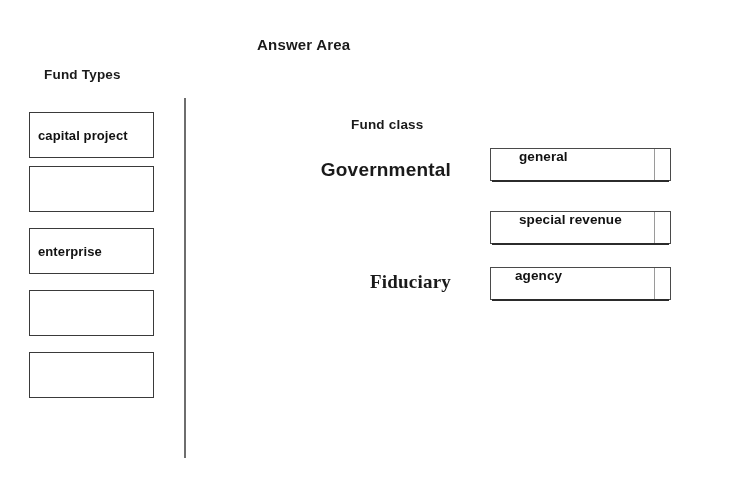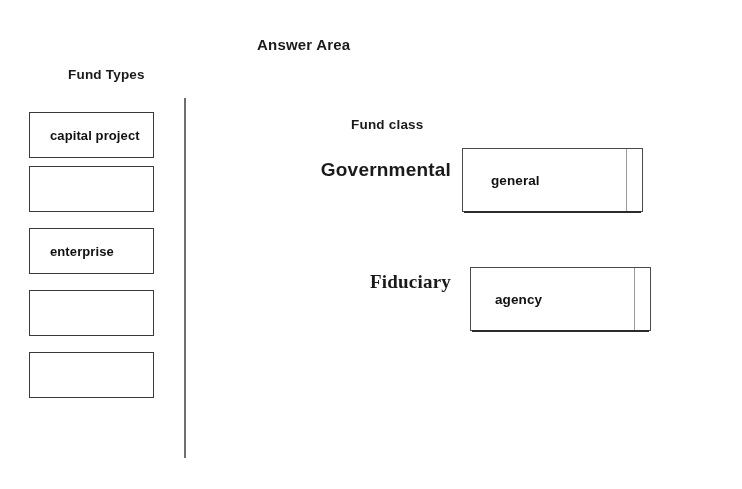--- a/index.html
+++ b/index.html
@@ -35,21 +35,20 @@
   }
   .fund-types-title {
     position: absolute;
     left: 44px;
     top: 67px;
     font-size: 13.5px;
     font-weight: bold;
     letter-spacing: 0.2px;
     color: #1a1a1a;
     white-space: nowrap;
-    margin-left: 24px;
   }
   .fund-class-title {
     position: absolute;
     left: 351px;
     top: 117px;
     font-size: 13.5px;
     font-weight: bold;
     letter-spacing: 0.2px;
     color: #1a1a1a;
     white-space: nowrap;
@@ -69,21 +68,21 @@
   .source-box {
     position: absolute;
     left: 29px;
     width: 125px;
     height: 46px;
     box-sizing: border-box;
     border: 1.6px solid #3a3a3a;
     background: #ffffff;
     display: flex;
     align-items: center;
-    padding-left: 20px;
+    padding-left: 8px;
   }
   .source-box .label {
     font-size: 13px;
     font-weight: bold;
     color: #111111;
     letter-spacing: 0.1px;
     white-space: nowrap;
   }
 
   
@@ -95,28 +94,28 @@
     letter-spacing: 0.2px;
     white-space: nowrap;
     text-align: right;
   }
   .class-label.governmental { left: 311px; top: 159px; width: 140px; }
   .class-label.fiduciary    { left: 311px; top: 271px; width: 140px; font-family: Liberation Serif, serif; }
 
   
   .drop-box {
     position: absolute;
-    left: 462px;
+    left: 490px;
     width: 181px;
-    height: 64px;
+    height: 33px;
     box-sizing: border-box;
     border: 1.6px solid #4a4a4a;
     background: #ffffff;
     display: flex;
-    align-items: center;
+    align-items: flex-start;
   }
   .drop-box .value {
     flex: 1 1 auto;
     font-size: 13.5px;
     font-weight: bold;
     color: #111111;
     letter-spacing: 0.1px;
     white-space: nowrap;
     padding-left: 28px;
     overflow: hidden;
@@ -174,20 +173,24 @@
 
   <div class="fund-class-title">Fund class</div>
 
   <div class="class-label governmental">Governmental</div>
   <div class="drop-box shadowed" style="top:148px;">
     <span class="value">general</span>
     <span class="dropdown-slot"></span>
   </div>
 
   <div class="class-label" style="left:311px; top:215px; width:140px;"></div>
+  <div class="drop-box shadowed" style="top:211px;">
+    <span class="value">special revenue</span>
+    <span class="dropdown-slot"></span>
+  </div>
 
   <div class="class-label fiduciary">Fiduciary</div>
-  <div class="drop-box shadowed" style="top:267px;margin-left:8px;">
+  <div class="drop-box shadowed" style="top:267px;">
     <span class="value indent-small">agency</span>
     <span class="dropdown-slot"></span>
   </div>
 
 </div>
 
 </body></html>

